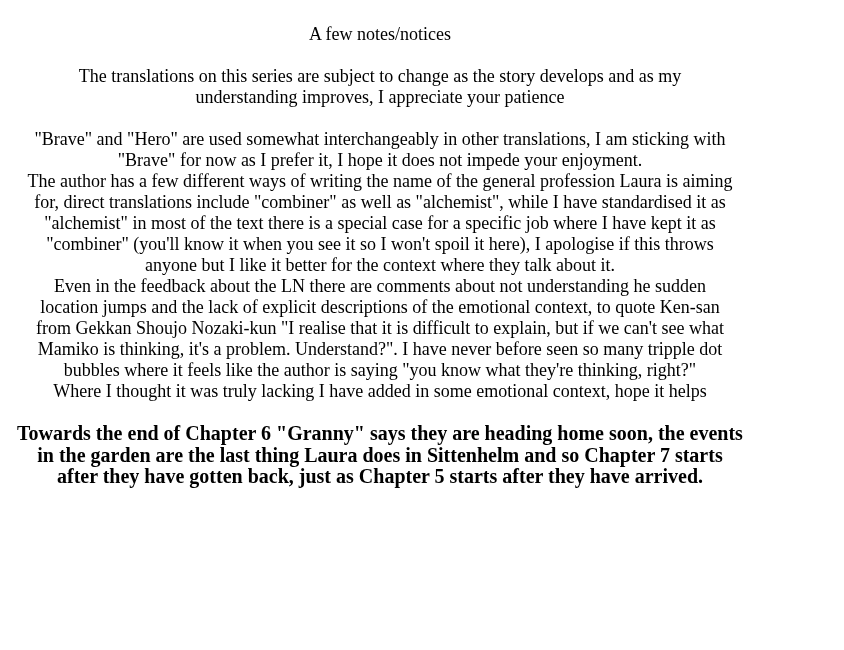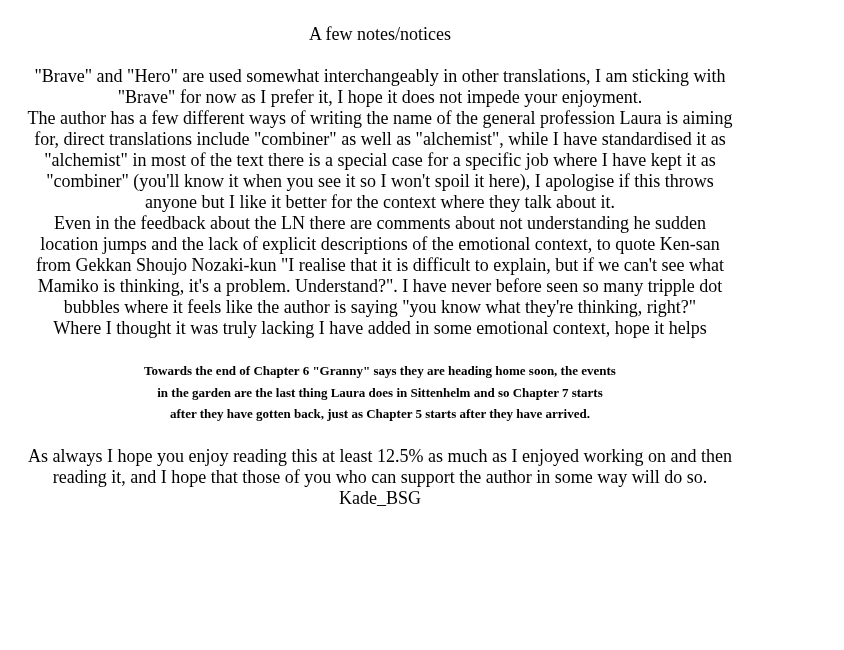--- a/index.html
+++ b/index.html
@@ -29,46 +29,45 @@
     text-align: center;
   }
   .title {
     font-size: 18px;
     line-height: 21px;
     font-weight: normal;
     margin: 0 0 21px 0;
   }
   .bold-para {
     font-weight: bold;
-    font-size: 13px;
+    font-size: 20px;
     line-height: 21.5px;
   }
 </style>
 </head>
 <body>
 
 <div class="page">
   <div class="para title">A few notes/notices</div>
 
+  <div class="para">The translations on this series are subject to change as the story develops and as my
+understanding improves, I appreciate your patience</div>
 
   <div class="para">"Brave" and "Hero" are used somewhat interchangeably in other translations, I am sticking with
 "Brave" for now as I prefer it, I hope it does not impede your enjoyment.
 The author has a few different ways of writing the name of the general profession Laura is aiming
 for, direct translations include "combiner" as well as "alchemist", while I have standardised it as
 "alchemist" in most of the text there is a special case for a specific job where I have kept it as
 "combiner" (you'll know it when you see it so I won't spoil it here), I apologise if this throws
 anyone but I like it better for the context where they talk about it.
 Even in the feedback about the LN there are comments about not understanding he sudden
 location jumps and the lack of explicit descriptions of the emotional context, to quote Ken-san
 from Gekkan Shoujo Nozaki-kun "I realise that it is difficult to explain, but if we can't see what
 Mamiko is thinking, it's a problem. Understand?". I have never before seen so many tripple dot
 bubbles where it feels like the author is saying "you know what they're thinking, right?"
 Where I thought it was truly lacking I have added in some emotional context, hope it helps</div>
 
   <div class="para bold-para">Towards the end of Chapter 6 "Granny" says they are heading home soon, the events
 in the garden are the last thing Laura does in Sittenhelm and so Chapter 7 starts
 after they have gotten back, just as Chapter 5 starts after they have arrived.</div>
 
-  <div class="para">As always I hope you enjoy reading this at least 12.5% as much as I enjoyed working on and then
-reading it, and I hope that those of you who can support the author in some way will do so.
-Kade_BSG</div>
 
 </div>
 
 </body></html>

